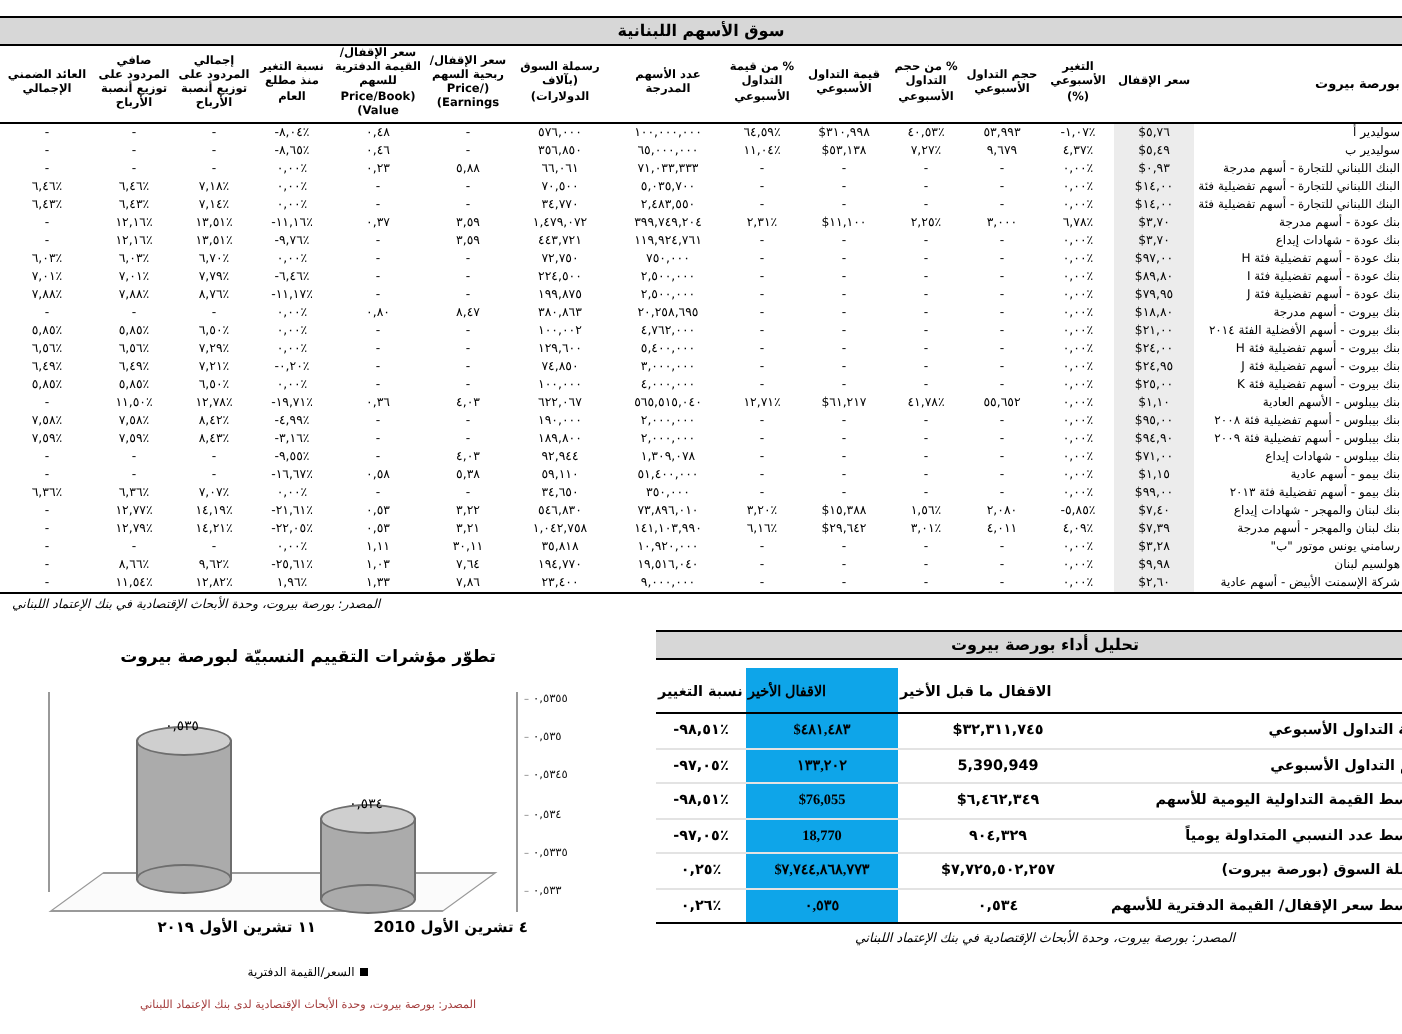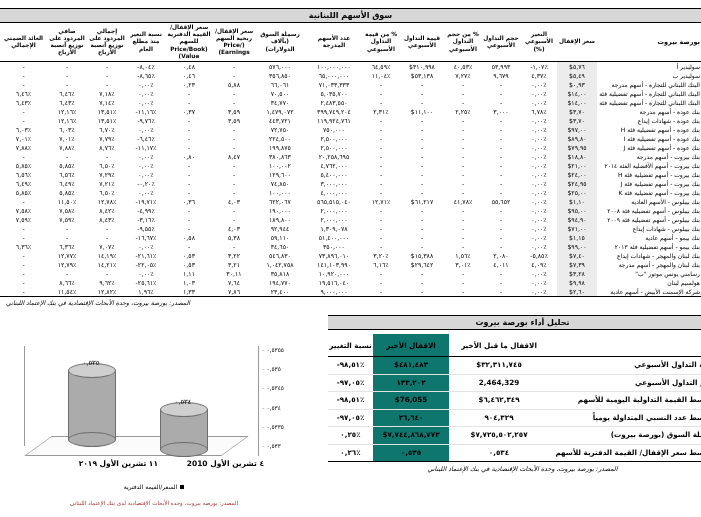--- a/index.html
+++ b/index.html
@@ -15,27 +15,27 @@
   #stocks th.c0{text-align:right;font-size:6.5px;}
   #stocks td{font-size:6.2px;height:9px;line-height:9px;padding:0 1px;text-align:center;
              direction:ltr;white-space:nowrap;overflow:hidden;}
   #stocks td.c0{text-align:right;direction:rtl;font-size:6px;}
   #stocks td.c1{background:#ececec;}
   #stocks tbody tr:last-child td{border-bottom:1px solid #000;}
   .src-line{font-size:6.2px;font-style:italic;direction:rtl;text-align:left;padding:2px 6px 0 6px;}
   
   #perf-block{position:absolute;left:328px;top:315px;width:389px;}
   #perf{width:389px;border-collapse:collapse;table-layout:fixed;direction:rtl;margin-top:4px;}
-  #perf th{font-size:7.2px;font-weight:bold;text-align:center;height:20px;
+  #perf th{font-size:7.2px;font-weight:bold;text-align:left;height:20px;
            border-bottom:1px solid #000;vertical-align:middle;}
   #perf th.c0{text-align:right;}
   #perf td{font-size:7.2px;font-weight:bold;height:14.5px;line-height:14.5px;text-align:center;
            direction:ltr;white-space:nowrap;border-bottom:1px solid #e3e3e3;margin-top:44px;}
   #perf td.c0{text-align:right;direction:rtl;font-weight:bold;}
-  #perf td.c2, #perf th.c2{background:#0f766e;}
+  #perf td.c2, #perf th.c2{background:#0ea5e9;font-family:Liberation Serif, serif;}
   #perf tbody tr:last-child td{border-bottom:1px solid #000;}
   #perf-src{font-size:6.4px;font-style:italic;direction:rtl;text-align:center;padding-top:3px;}
   
   #chart{position:absolute;left:8px;top:318px;width:292px;height:195px;}
   #chart-title{position:absolute;left:0;top:6px;width:100%;text-align:center;
                font-weight:bold;font-size:8.5px;direction:rtl;}
   .wall-line{position:absolute;background:#999;}
   #floor{position:absolute;left:30px;top:118px;width:195px;height:18px;
          border:1px solid #999;background:#fbfbfb;transform:skewX(-54deg);}
   #y-axis{position:absolute;left:250px;top:28px;width:1px;height:110px;background:#999;}
@@ -548,20 +548,21 @@
             <td class="c12">١٢,٨٢٪</td>
             <td class="c13">١١,٥٤٪</td>
             <td class="c14">-</td>
           </tr>
         </tbody>
     </table>
     <div class="src-line">المصدر: بورصة بيروت، وحدة الأبحاث الإقتصادية في بنك الإعتماد اللبناني</div>
   </div>
 
   <div id="chart">
+    <div id="chart-title">تطوّر مؤشرات التقييم النسبيّة لبورصة بيروت</div>
 
     <div class="wall-line" style="left:16px;top:28px;width:1px;height:100px;"></div>
     <div id="floor"></div>
     <div id="y-axis"></div>
 
     <div id="y-ticks">
         <div class="ytick">٠,٥٣٥٥</div>
         <div class="ytick">٠,٥٣٥</div>
         <div class="ytick">٠,٥٣٤٥</div>
         <div class="ytick">٠,٥٣٤</div>
@@ -603,34 +604,34 @@
         </thead>
       <tbody>
           <tr>
             <td class="c0">قيمة التداول الأسبوعي</td>
             <td class="c1">$٣٢,٣١١,٧٤٥</td>
             <td class="c2">$٤٨١,٤٨٣</td>
             <td class="c3">-٩٨,٥١٪</td>
           </tr>
           <tr>
             <td class="c0">حجم التداول الأسبوعي</td>
-            <td class="c1">2,464,329</td>
+            <td class="c1">5,390,949</td>
             <td class="c2">١٣٣,٢٠٢</td>
             <td class="c3">-٩٧,٠٥٪</td>
           </tr>
           <tr>
             <td class="c0">متوسط القيمة التداولية اليومية للأسهم</td>
             <td class="c1">$٦,٤٦٢,٣٤٩</td>
             <td class="c2">$76,055</td>
             <td class="c3">-٩٨,٥١٪</td>
           </tr>
           <tr>
             <td class="c0">متوسط عدد النسبي المتداولة يومياً</td>
             <td class="c1">٩٠٤,٣٢٩</td>
-            <td class="c2">٢٦,٦٤٠</td>
+            <td class="c2">18,770</td>
             <td class="c3">-٩٧,٠٥٪</td>
           </tr>
           <tr>
             <td class="c0">رسملة السوق (بورصة بيروت)</td>
             <td class="c1">$٧,٧٢٥,٥٠٢,٢٥٧</td>
             <td class="c2">$٧,٧٤٤,٨٦٨,٧٧٣</td>
             <td class="c3">٠,٢٥٪</td>
           </tr>
           <tr>
             <td class="c0">متوسط سعر الإقفال/ القيمة الدفترية للأسهم</td>

